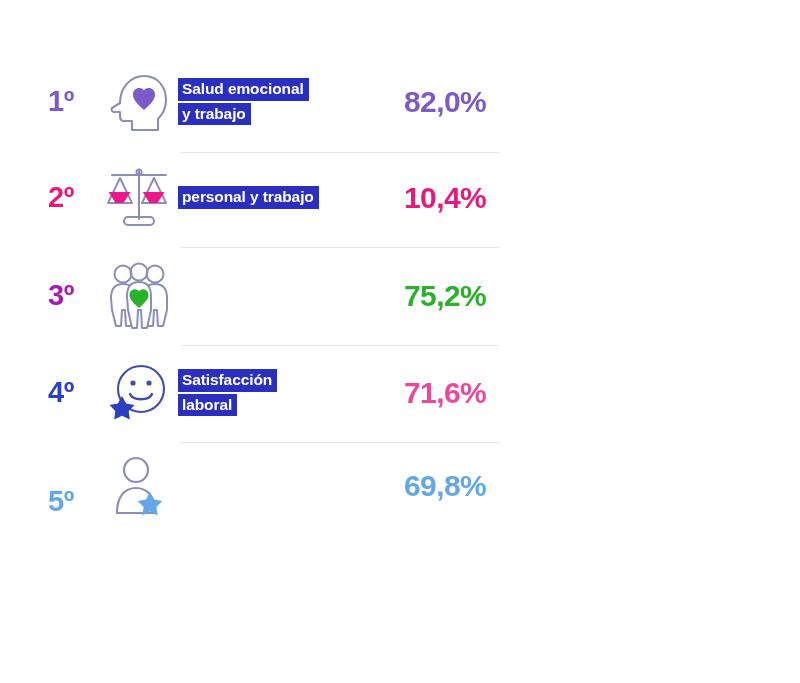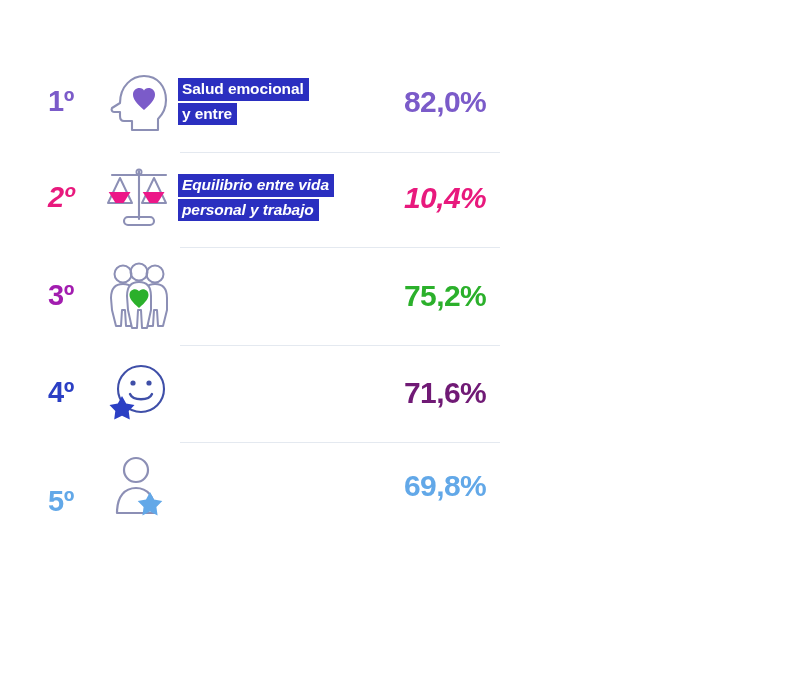--- a/index.html
+++ b/index.html
@@ -100,43 +100,42 @@
   <div class="rank-row" style="top:54px;">
     <div class="rank-number" style="color:#7B5BC9;">1º</div>
     <div class="rank-icon">
       <svg width="66" height="70" viewBox="0 0 66 70">
         <path d="M14 36 C14 19 26 9 38 9 C52 9 60 20 60 33 C60 42 56 48 52 52 L52 63 L26 63 L26 54 L18 54 C15 54 14 52 14 49 L14 45 L8 45 C6 45 5 43 6 41 Z" fill="none" stroke="#8C8FB5" stroke-width="2.1" stroke-linejoin="round" stroke-linecap="round"></path>
         <path d="M38 43 C30 36 27 32 27 27.5 C27 23.5 30 21 33.5 21 C35.8 21 37.3 22.2 38 23.4 C38.7 22.2 40.2 21 42.5 21 C46 21 49 23.5 49 27.5 C49 32 46 36 38 43 Z" fill="#7B5BC9"></path>
       </svg>
     </div>
     <div class="rank-label">
       <span class="label-line">Salud emocional</span>
-      <span class="label-line">y entre</span>
+      <span class="label-line">y trabajo</span>
     </div>
     <div class="rank-value" style="color:#7B5BC9;">82,0%</div>
   </div>
 
   <div class="divider" style="top:152px;"></div>
 
-  <div class="rank-row" style="top:150px;font-style:italic;">
+  <div class="rank-row" style="top:150px;">
     <div class="rank-number" style="color:#E8197D;">2º</div>
     <div class="rank-icon">
       <svg width="68" height="72" viewBox="0 0 68 72">
         <line x1="34" y1="9" x2="34" y2="57" stroke="#8C8FB5" stroke-width="2.1" stroke-linecap="round"></line>
         <line x1="7" y1="13" x2="61" y2="13" stroke="#8C8FB5" stroke-width="2.1" stroke-linecap="round"></line>
         <circle cx="34" cy="10" r="2.6" fill="none" stroke="#8C8FB5" stroke-width="1.8"></circle>
         <path d="M7 16 L19 41 L-5 41 Z" transform="translate(8,0)" fill="none" stroke="#8C8FB5" stroke-width="2" stroke-linejoin="round"></path>
         <path d="M4.2 30 L26 30 L19 41 L11 41 Z" transform="translate(-0.5,0)" fill="#EC1788"></path>
         <path d="M7 16 L19 41 L-5 41 Z" transform="translate(42,0)" fill="none" stroke="#8C8FB5" stroke-width="2" stroke-linejoin="round"></path>
         <path d="M4.2 30 L26 30 L19 41 L11 41 Z" transform="translate(33.5,0)" fill="#EC1788"></path>
         <rect x="19" y="55" width="30" height="8" rx="4" fill="none" stroke="#8C8FB5" stroke-width="2.1"></rect>
       </svg>
     </div>
     <div class="rank-label">
-      <span class="label-line">Equilibrio entre vida</span>
       <span class="label-line">personal y trabajo</span>
     </div>
     <div class="rank-value" style="color:#E8197D;">10,4%</div>
   </div>
 
   <div class="divider" style="top:247px;"></div>
 
   <div class="rank-row" style="top:248px;">
     <div class="rank-number" style="color:#a21caf;">3º</div>
     <div class="rank-icon">
@@ -159,21 +158,25 @@
     <div class="rank-number" style="color:#2B3FC4;">4º</div>
     <div class="rank-icon">
       <svg width="66" height="70" viewBox="0 0 66 70">
         <circle cx="35" cy="31" r="23" fill="none" stroke="#3F4FA8" stroke-width="2.1"></circle>
         <circle cx="27" cy="25" r="2.6" fill="#3F4FA8"></circle>
         <circle cx="43" cy="25" r="2.6" fill="#3F4FA8"></circle>
         <path d="M24 36 C27 43 43 43 46 36" fill="none" stroke="#3F4FA8" stroke-width="2.4" stroke-linecap="round"></path>
         <path d="M16 38 L20.2 45.4 L28.5 47 L22.7 53.1 L23.8 61.5 L16 57.8 L8.2 61.5 L9.3 53.1 L3.5 47 L11.8 45.4 Z" fill="#2B3FC4"></path>
       </svg>
     </div>
-    <div class="rank-value" style="color:#701a75;">71,6%</div>
+    <div class="rank-label">
+      <span class="label-line">Satisfacción</span>
+      <span class="label-line">laboral</span>
+    </div>
+    <div class="rank-value" style="color:#ec4899;">71,6%</div>
   </div>
 
   <div class="divider" style="top:442px;"></div>
 
   <div class="rank-row" style="top:438px;">
     <div class="rank-number" style="color:#62A8E8;margin-top:32px;">5º</div>
     <div class="rank-icon">
       <svg width="62" height="70" viewBox="0 0 62 70">
         <circle cx="28" cy="19" r="12" fill="none" stroke="#8C8FB5" stroke-width="2.2"></circle>
         <path d="M9 62 C9 45 17 37 28 37 C39 37 47 45 47 62 Z" fill="none" stroke="#8C8FB5" stroke-width="2.2" stroke-linejoin="round"></path>

